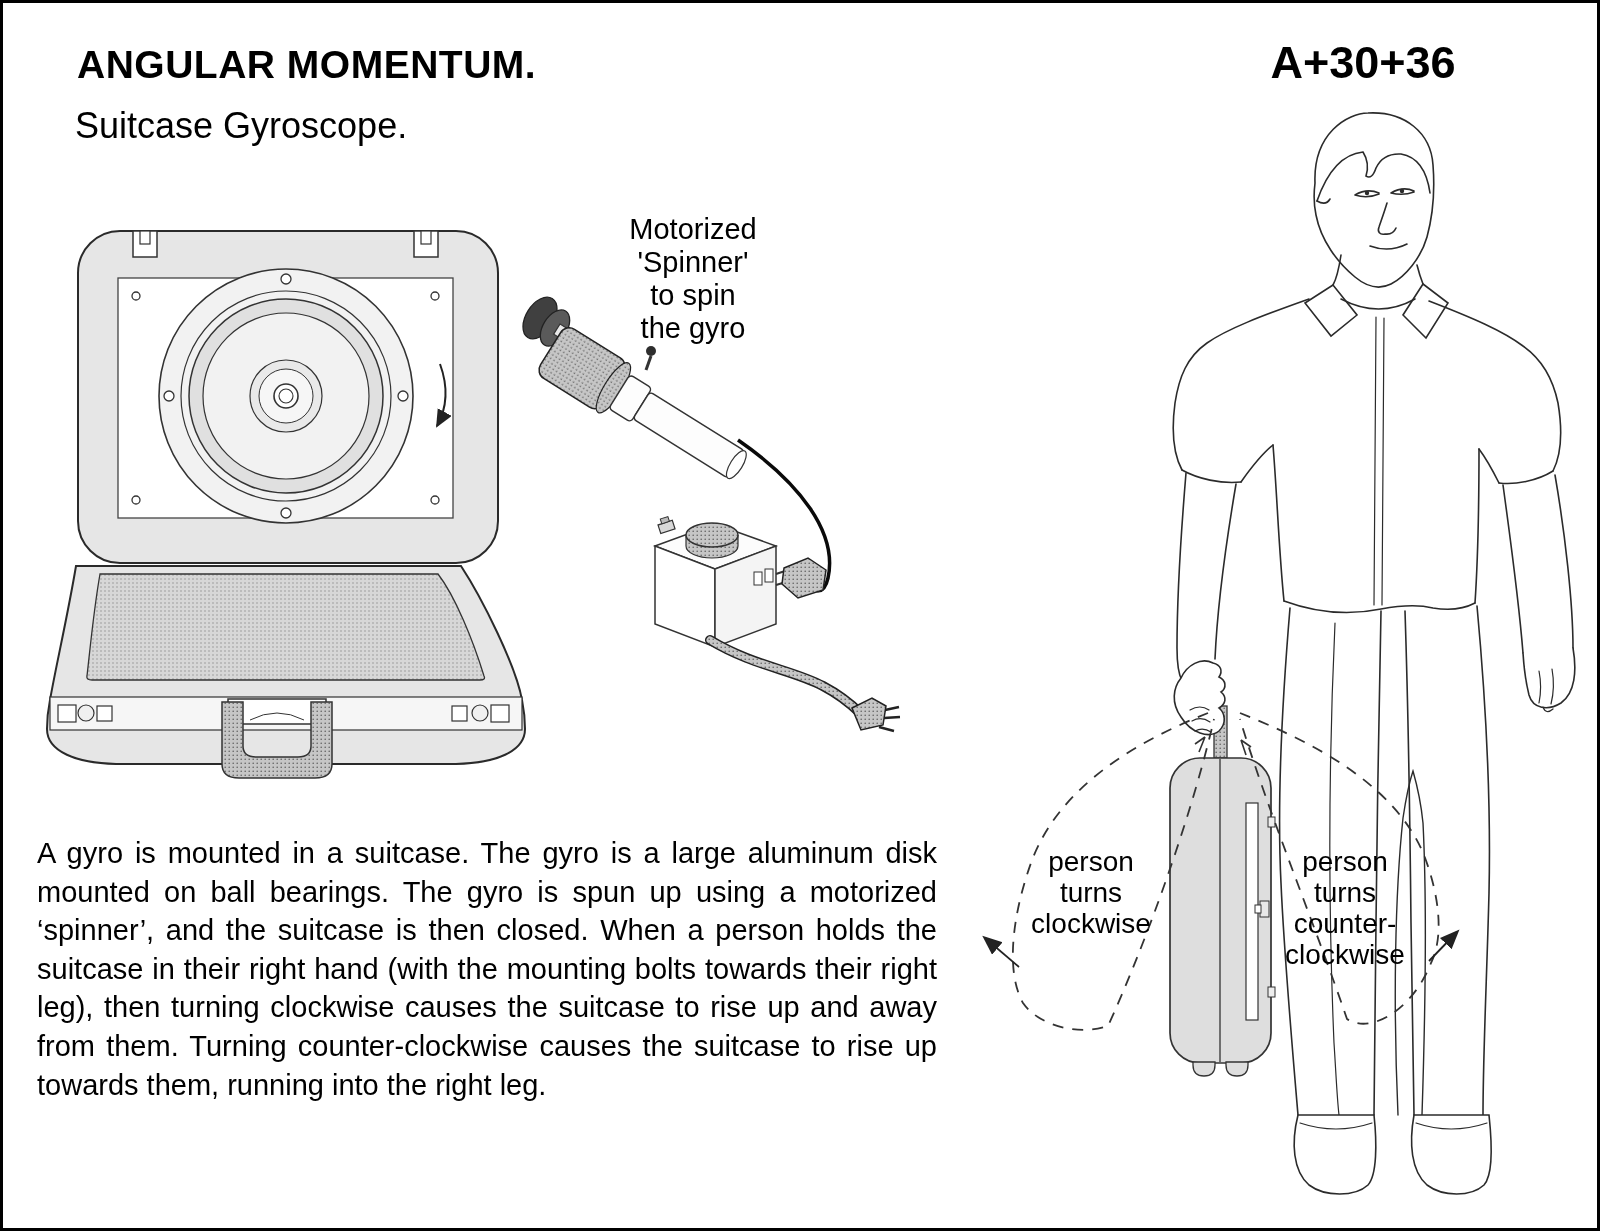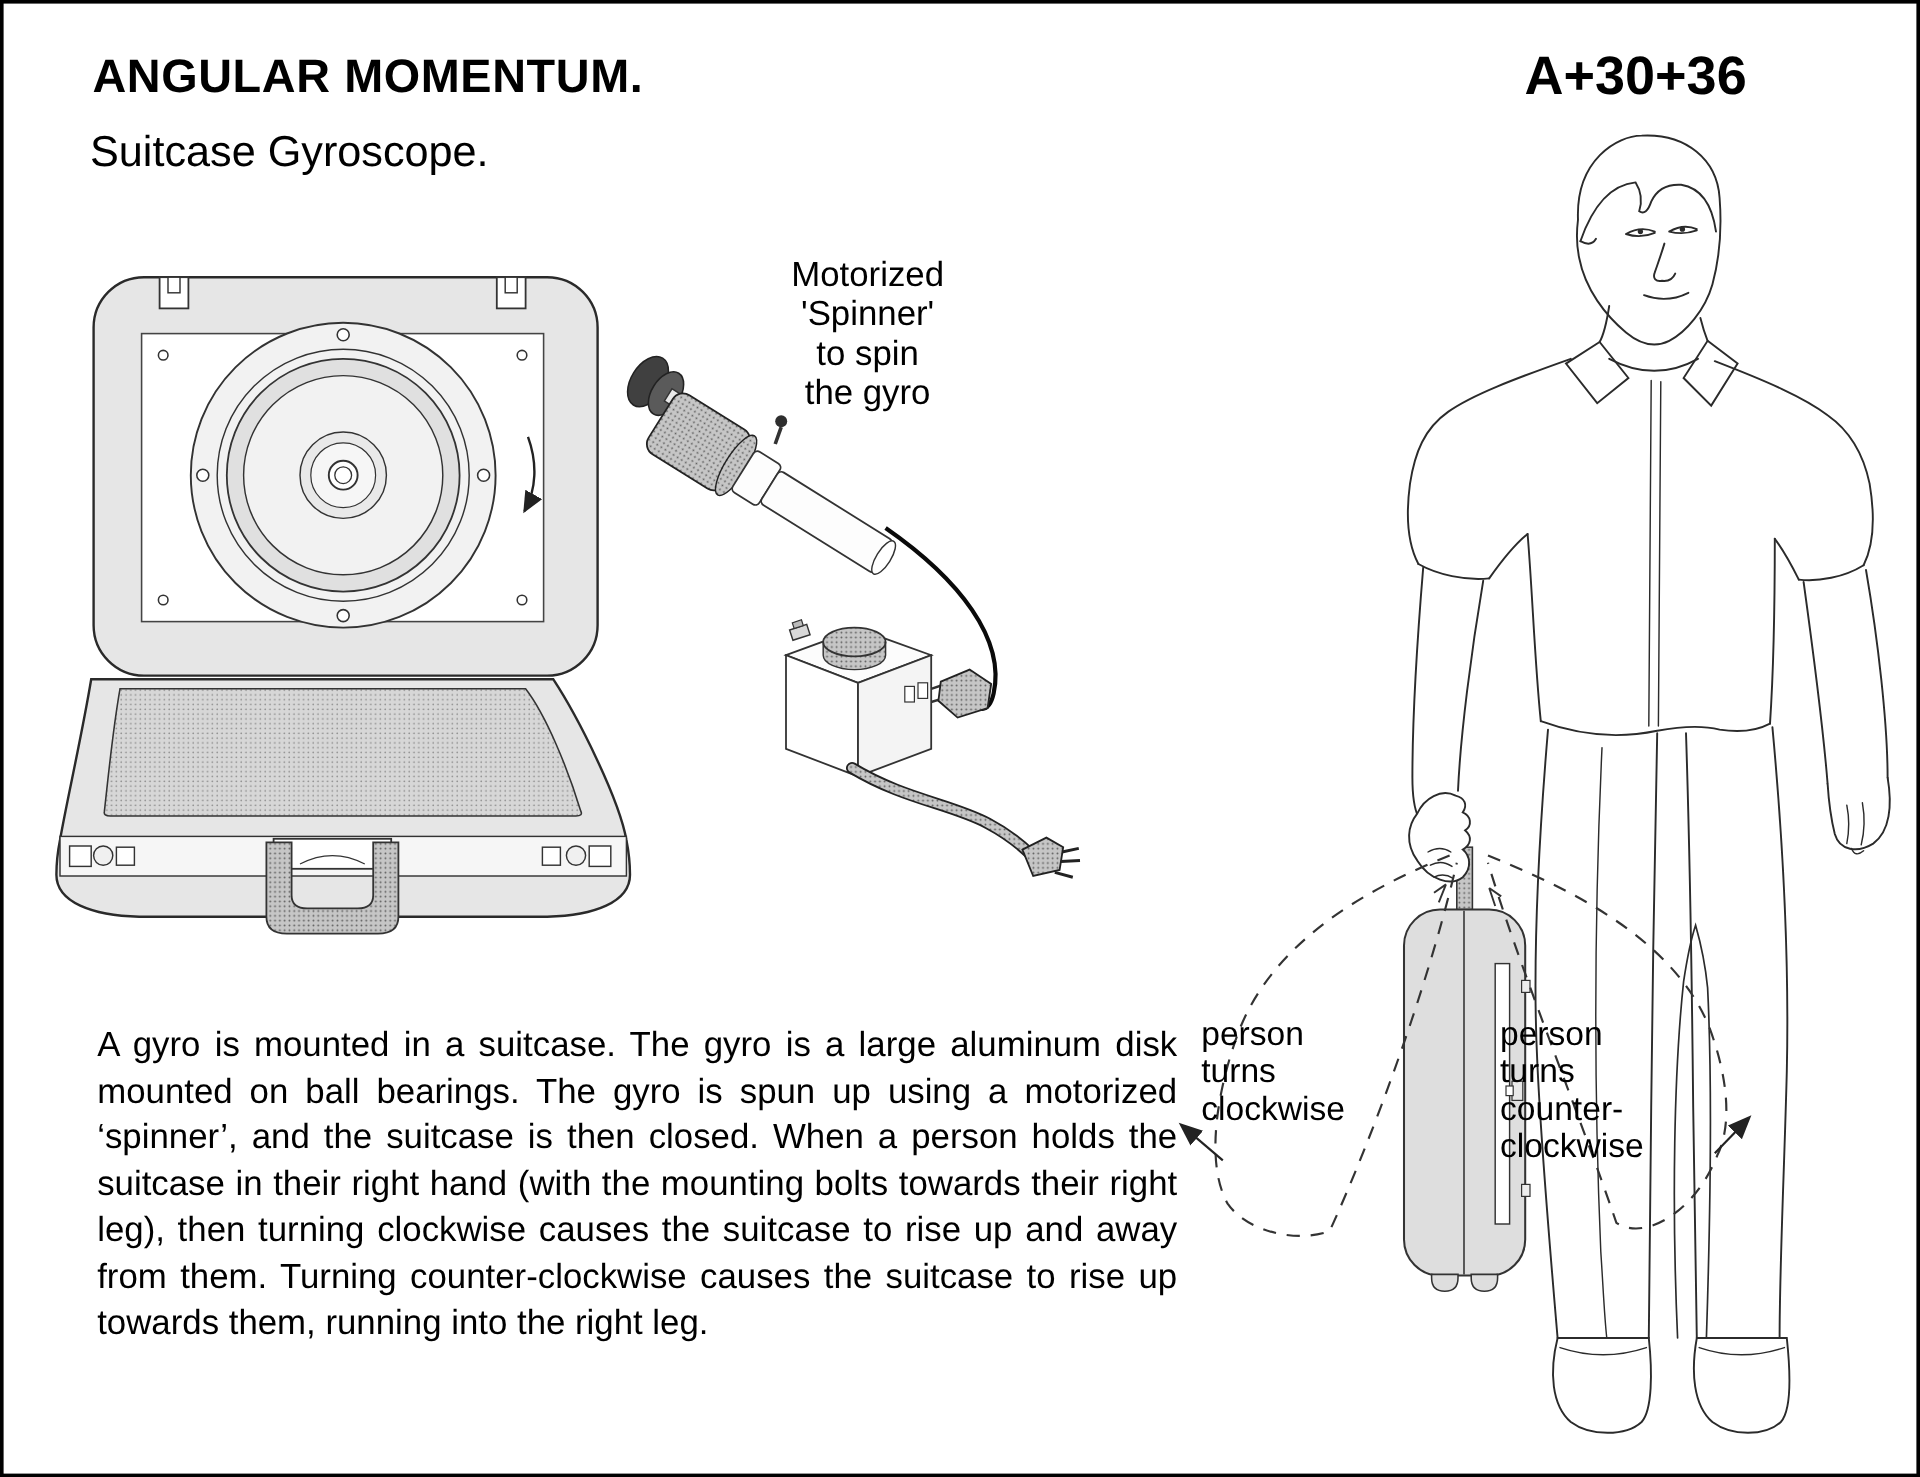--- a/index.html
+++ b/index.html
@@ -6,24 +6,24 @@
   .page{
     position:relative;width:1600px;height:1231px;background:#ffffff;
     border:3px solid #000;box-sizing:border-box;overflow:hidden;
     font-family:"Liberation Sans", sans-serif;color:#000;
   }
   .abs{position:absolute;}
   .title{left:74px;top:40px;font-size:39px;font-weight:bold;letter-spacing:.5px;}
   .subtitle{left:72px;top:102px;font-size:36px;}
   .catalog{left:1250px;top:34px;width:220px;font-size:45px;font-weight:bold;text-align:center;}
   .lbl{white-space:pre-line;text-align:center;line-height:33px;font-size:29px;}
-  .spinner-lbl{left:605px;top:210px;width:230px;}
+  .spinner-lbl{left:575px;top:210px;width:230px;}
   .controller-lbl{left:612px;top:668px;width:266px;}
-  .desc{left:34px;top:849px;width:900px;font-size:29px;line-height:38.6px;text-align:justify;margin-left:44px;}
-  .turn-lbl{font-size:28px;line-height:31px;white-space:pre-line;}
+  .desc{left:34px;top:831px;width:900px;font-size:29px;line-height:38.6px;text-align:justify;}
+  .turn-lbl{font-size:28px;line-height:31px;white-space:pre-line;text-align:center;}
   .cw-lbl{left:998px;top:843px;width:180px;}
   .ccw-lbl{left:1247px;top:843px;width:190px;}
   svg{position:absolute;overflow:visible;}
   svg *{vector-effect:none;}
 </style>
 </head>
 <body>
 
 <div class="page">
 

